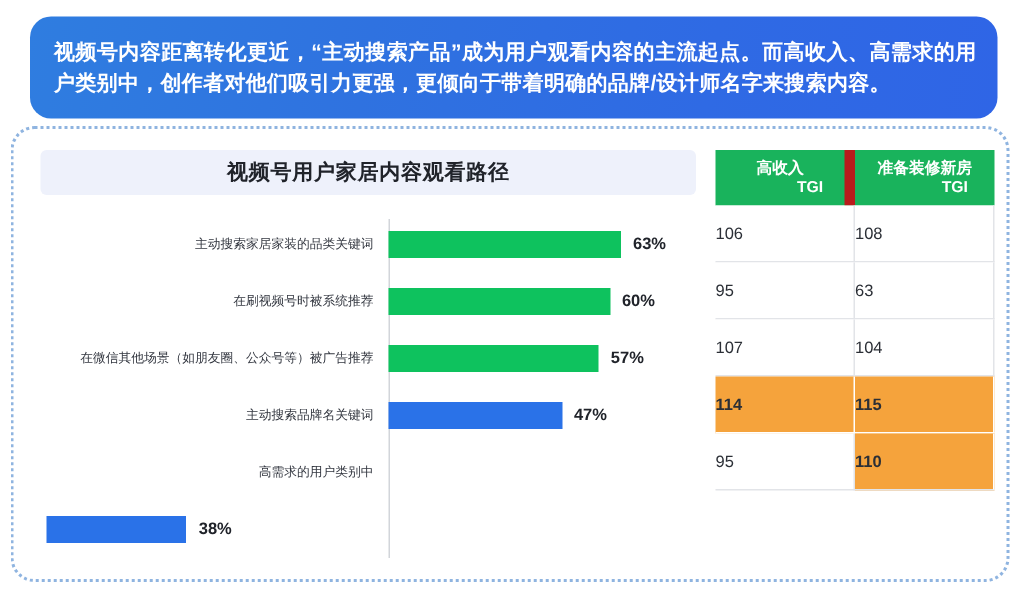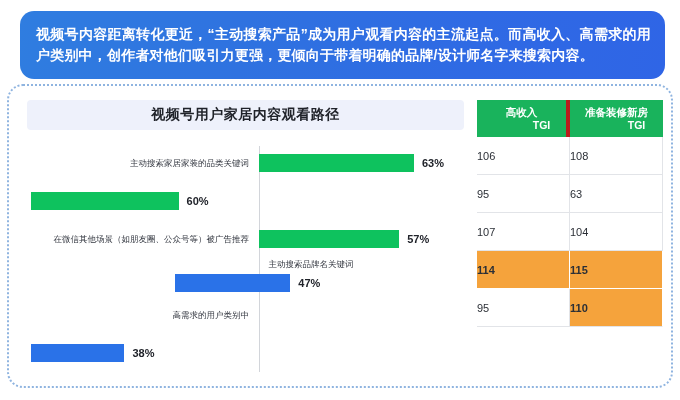--- a/index.html
+++ b/index.html
@@ -145,21 +145,21 @@
     width: 186px;
     table-layout: fixed;
   }
   table.tgi th {
     height: 37px;
     background: #19b35c;
     color: #ffffff;
     font-size: 10.5px;
     font-weight: bold;
     line-height: 13px;
-    border-right: 4px solid #b91c1c;
+    border-right: 7px solid #b91c1c;
     padding: 0;
   }
   table.tgi th:last-child { border-right: none; }
   table.tgi th .sub {
     display: block;
     font-weight: bold;
     font-size: 10.5px;
     padding-left: 40px;
   }
   table.tgi td {
@@ -199,33 +199,34 @@
       <div class="axis-line"></div>
       <div id="bar-rows">
           <div class="bar-row" style="top: 0px;">
             <div class="bar-label">主动搜索家居家装的品类关键词</div>
             <div class="bar-track">
               <div class="bar" style="width: 154.98px; background: rgb(14, 194, 94);"></div>
               <span class="bar-value">63%</span>
             </div>
           </div>
           <div class="bar-row" style="top: 38px;">
+            <div class="bar-label">在刷视频号时被系统推荐</div>
             <div class="bar-track">
               <div class="bar" style="width: 147.6px; background: rgb(14, 194, 94);"></div>
               <span class="bar-value">60%</span>
             </div>
           </div>
           <div class="bar-row" style="top: 76px;">
             <div class="bar-label">在微信其他场景（如朋友圈、公众号等）被广告推荐</div>
             <div class="bar-track">
               <div class="bar" style="width: 140.22px; background: rgb(14, 194, 94);"></div>
               <span class="bar-value">57%</span>
             </div>
           </div>
-          <div class="bar-row" style="top: 114px; flex-direction: column;">
+          <div class="bar-row" style="top: 114px;">
             <div class="bar-label">主动搜索品牌名关键词</div>
             <div class="bar-track">
               <div class="bar" style="width: 115.62px; background: rgb(42, 114, 232);"></div>
               <span class="bar-value">47%</span>
             </div>
           </div>
           <div class="bar-row" style="top: 152px;">
             <div class="bar-label">高需求的用户类别中</div>
           </div>
           <div class="bar-row" style="top: 190px;">

